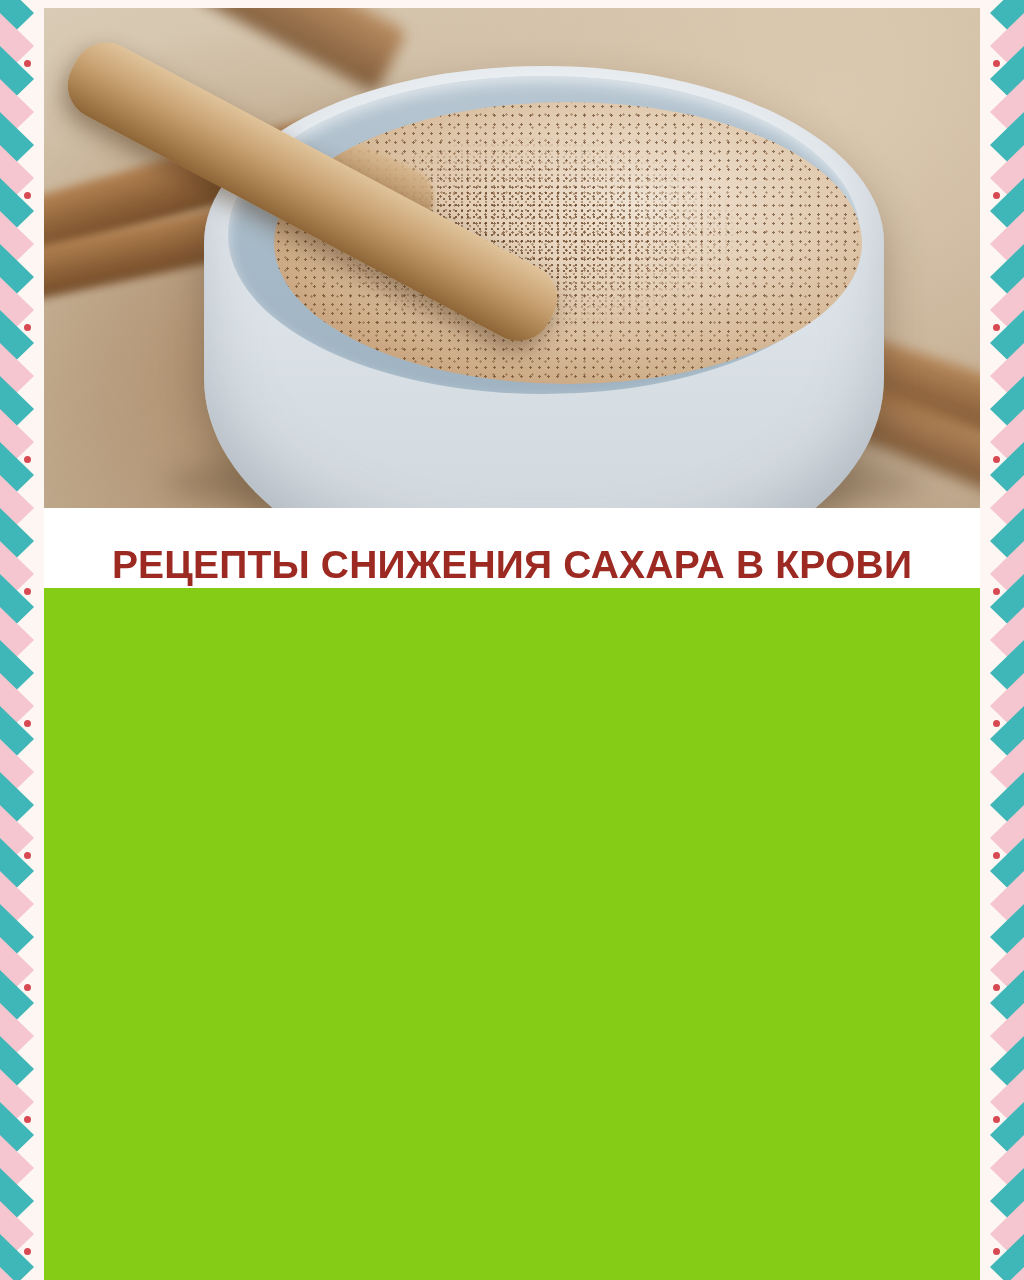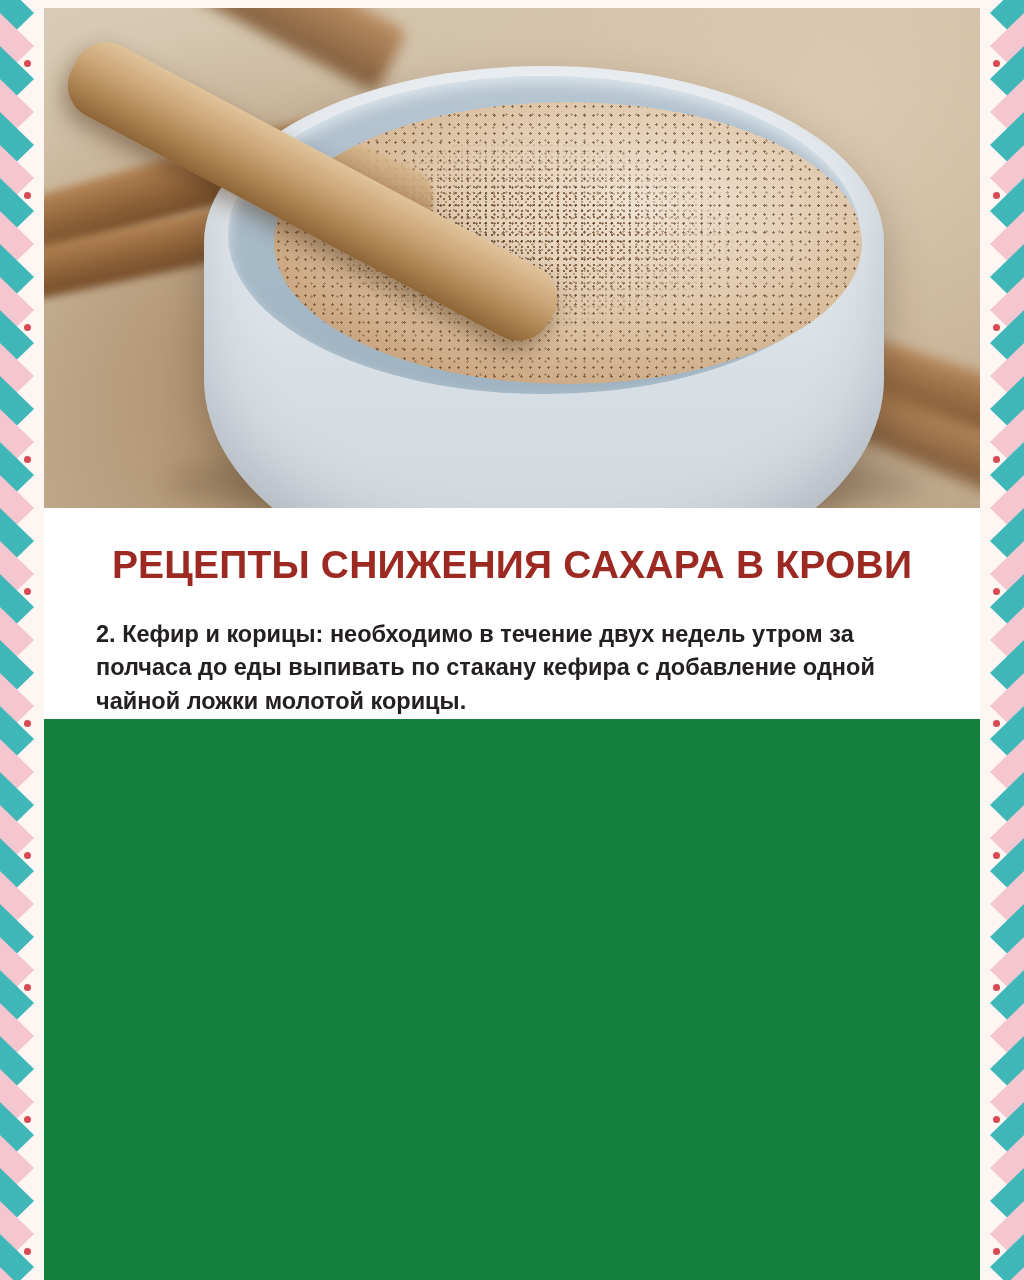--- a/index.html
+++ b/index.html
@@ -77,21 +77,21 @@
     background: #d84a52;
   }
 
   
   .card {
     position: absolute;
     left: 44px;
     right: 44px;
     top: 8px;
     bottom: 0;
-    background: #15803d;
+    background: #84cc16;
     overflow: hidden;
   }
 
   
   .photo {
     position: relative;
     width: 100%;
     height: 500px;
     overflow: hidden;
     background: #c8b49c;
@@ -447,17 +447,16 @@
             <div class="stirrer-2"></div>
           </div>
         </div>
         <div class="stirrer"></div>
       </div>
     </div>
 
     <div class="content">
       <h1 class="title">РЕЦЕПТЫ СНИЖЕНИЯ САХАРА В КРОВИ</h1>
 
-      <p class="para tight">2. Кефир и корицы: необходимо в течение двух недель утром за полчаса до еды выпивать по стакану кефира с добавление одной чайной ложки молотой корицы.</p>
     </div>
 
   </div>
 </div>
 
 </body></html>

